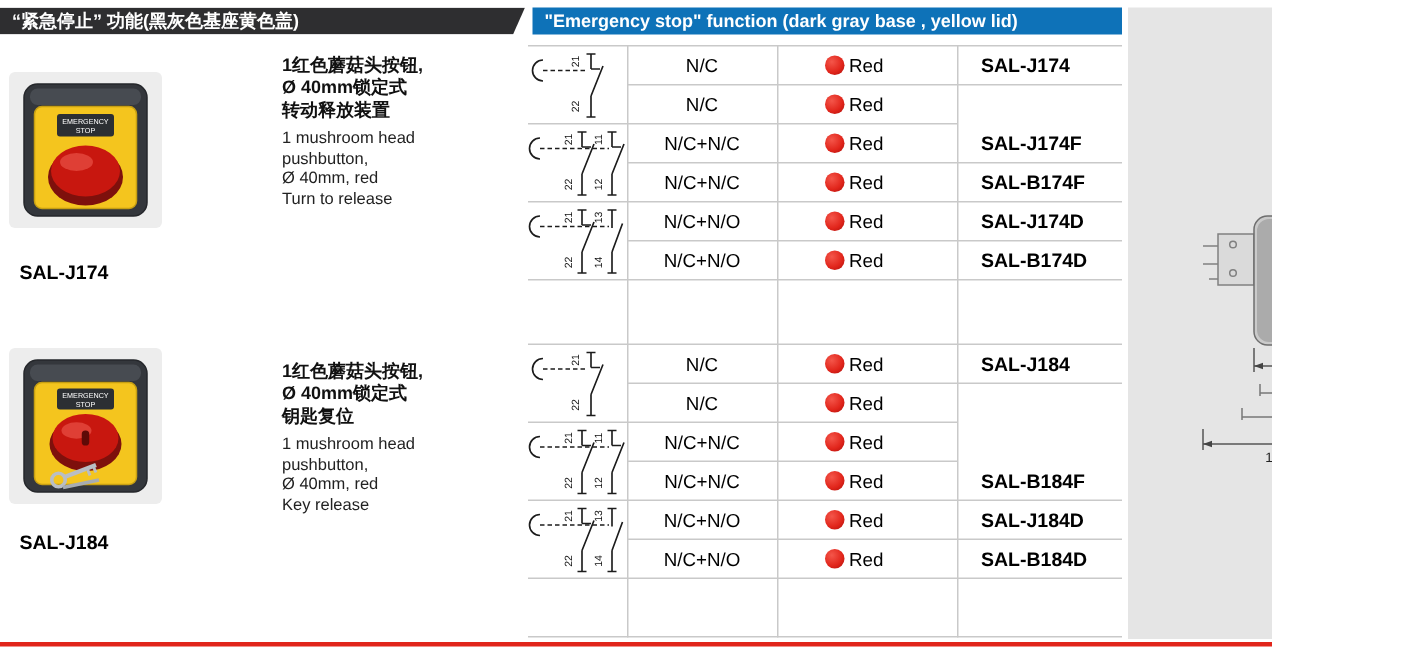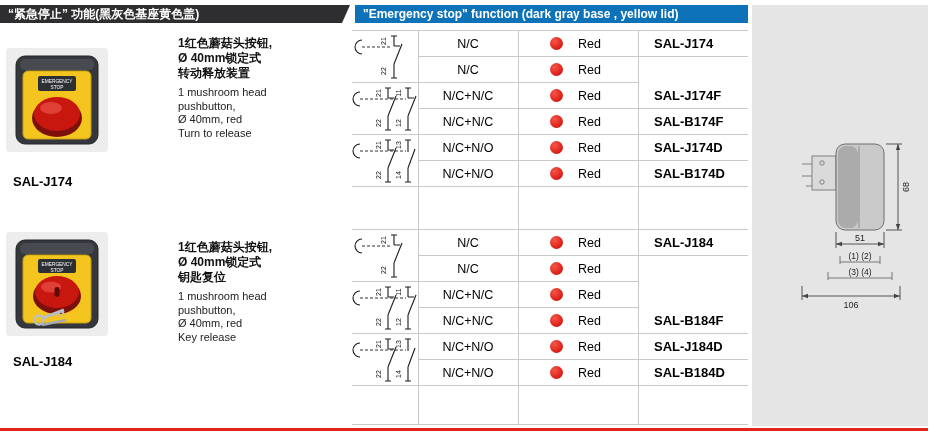--- a/index.html
+++ b/index.html
@@ -1,38 +1,38 @@
 <!DOCTYPE html>
 <html><head>
 <meta charset="utf-8">
 <style>
   *{margin:0;padding:0;box-sizing:border-box}
   body{font-family:"Liberation Sans",sans-serif;background:#fff}
-  .page{position:relative;width:928px;height:433px;background:#fff;overflow:hidden}
+  .page{position:relative;width:848px;height:433px;background:#fff;overflow:hidden}
   .hdr{position:absolute;top:5px;height:18px;color:#fff;font-weight:bold;font-size:12px;line-height:18px;white-space:nowrap}
   .hdr-zh{left:0;width:350px;background:#2e2e30;padding-left:8px;clip-path:polygon(0 0,100% 0,calc(100% - 8px) 100%,0 100%)}
   .hdr-en{left:355px;width:393px;background:#0e72b8;padding-left:8px}
   .right-panel{position:absolute;left:752px;top:5px;width:188px;height:421px;background:#e5e5e5}
   .redline{position:absolute;left:0;top:428px;width:940px;height:3px;background:#e1251b}
   .photo{position:absolute;left:6px;width:102px;height:104px}
   .photo-1{top:48px}.photo-2{top:232px}
   .model{position:absolute;left:13px;font-weight:bold;font-size:13px;color:#000}
   .model-1{top:174px}.model-2{top:354px}
-  .desc{position:absolute;left:178px;width:172px;color:#111}
+  .desc{position:absolute;left:188px;width:172px;color:#111}
   .desc-1{top:36px}.desc-2{top:240px}
   .desc .zh{font-weight:bold;font-size:12px;line-height:15px}
   .desc .en{font-size:11px;line-height:13.5px;color:#222;margin-top:5px}
   .tgroup{position:absolute;left:352px;width:396px;display:grid;
           grid-template-columns:66px 100px 120px 110px;grid-template-rows:repeat(6,26px);
           border-top:1px solid #c9c9c9}
   .tg-1{top:30px}.tg-2{top:229px}
   .cell{display:flex;align-items:center;border-bottom:1px solid #c9c9c9;font-size:12.5px;color:#000}
   .cell.sch{justify-content:center}
   .cell.contact{justify-content:center}
-  .cell.color{padding-left:32px;gap:15px}
+  .cell.color{padding-left:32px;gap:3px}
   .cell.part{padding-left:16px;font-weight:bold;font-size:13px}
   .dot{width:13px;height:13px;border-radius:50%;
        background:radial-gradient(circle at 35% 32%,#f4564a,#e1251b 58%,#a90d0a);flex:0 0 auto}
   .vline{position:absolute;top:30px;height:395px;width:1px;background:#c9c9c9}
   .hline{position:absolute;left:352px;top:424px;width:396px;height:1px;background:#c9c9c9}
   .schsvg .sw{stroke:#1c1c1c;stroke-width:1.1;fill:none}
   .schsvg .sd{stroke:#1c1c1c;stroke-width:0.9;fill:none;stroke-dasharray:3 2}
   .schsvg text{font-size:7px;fill:#111}
   .dsvg text{fill:#222}
   .dim-wrap{position:absolute;left:766px;top:136px}

